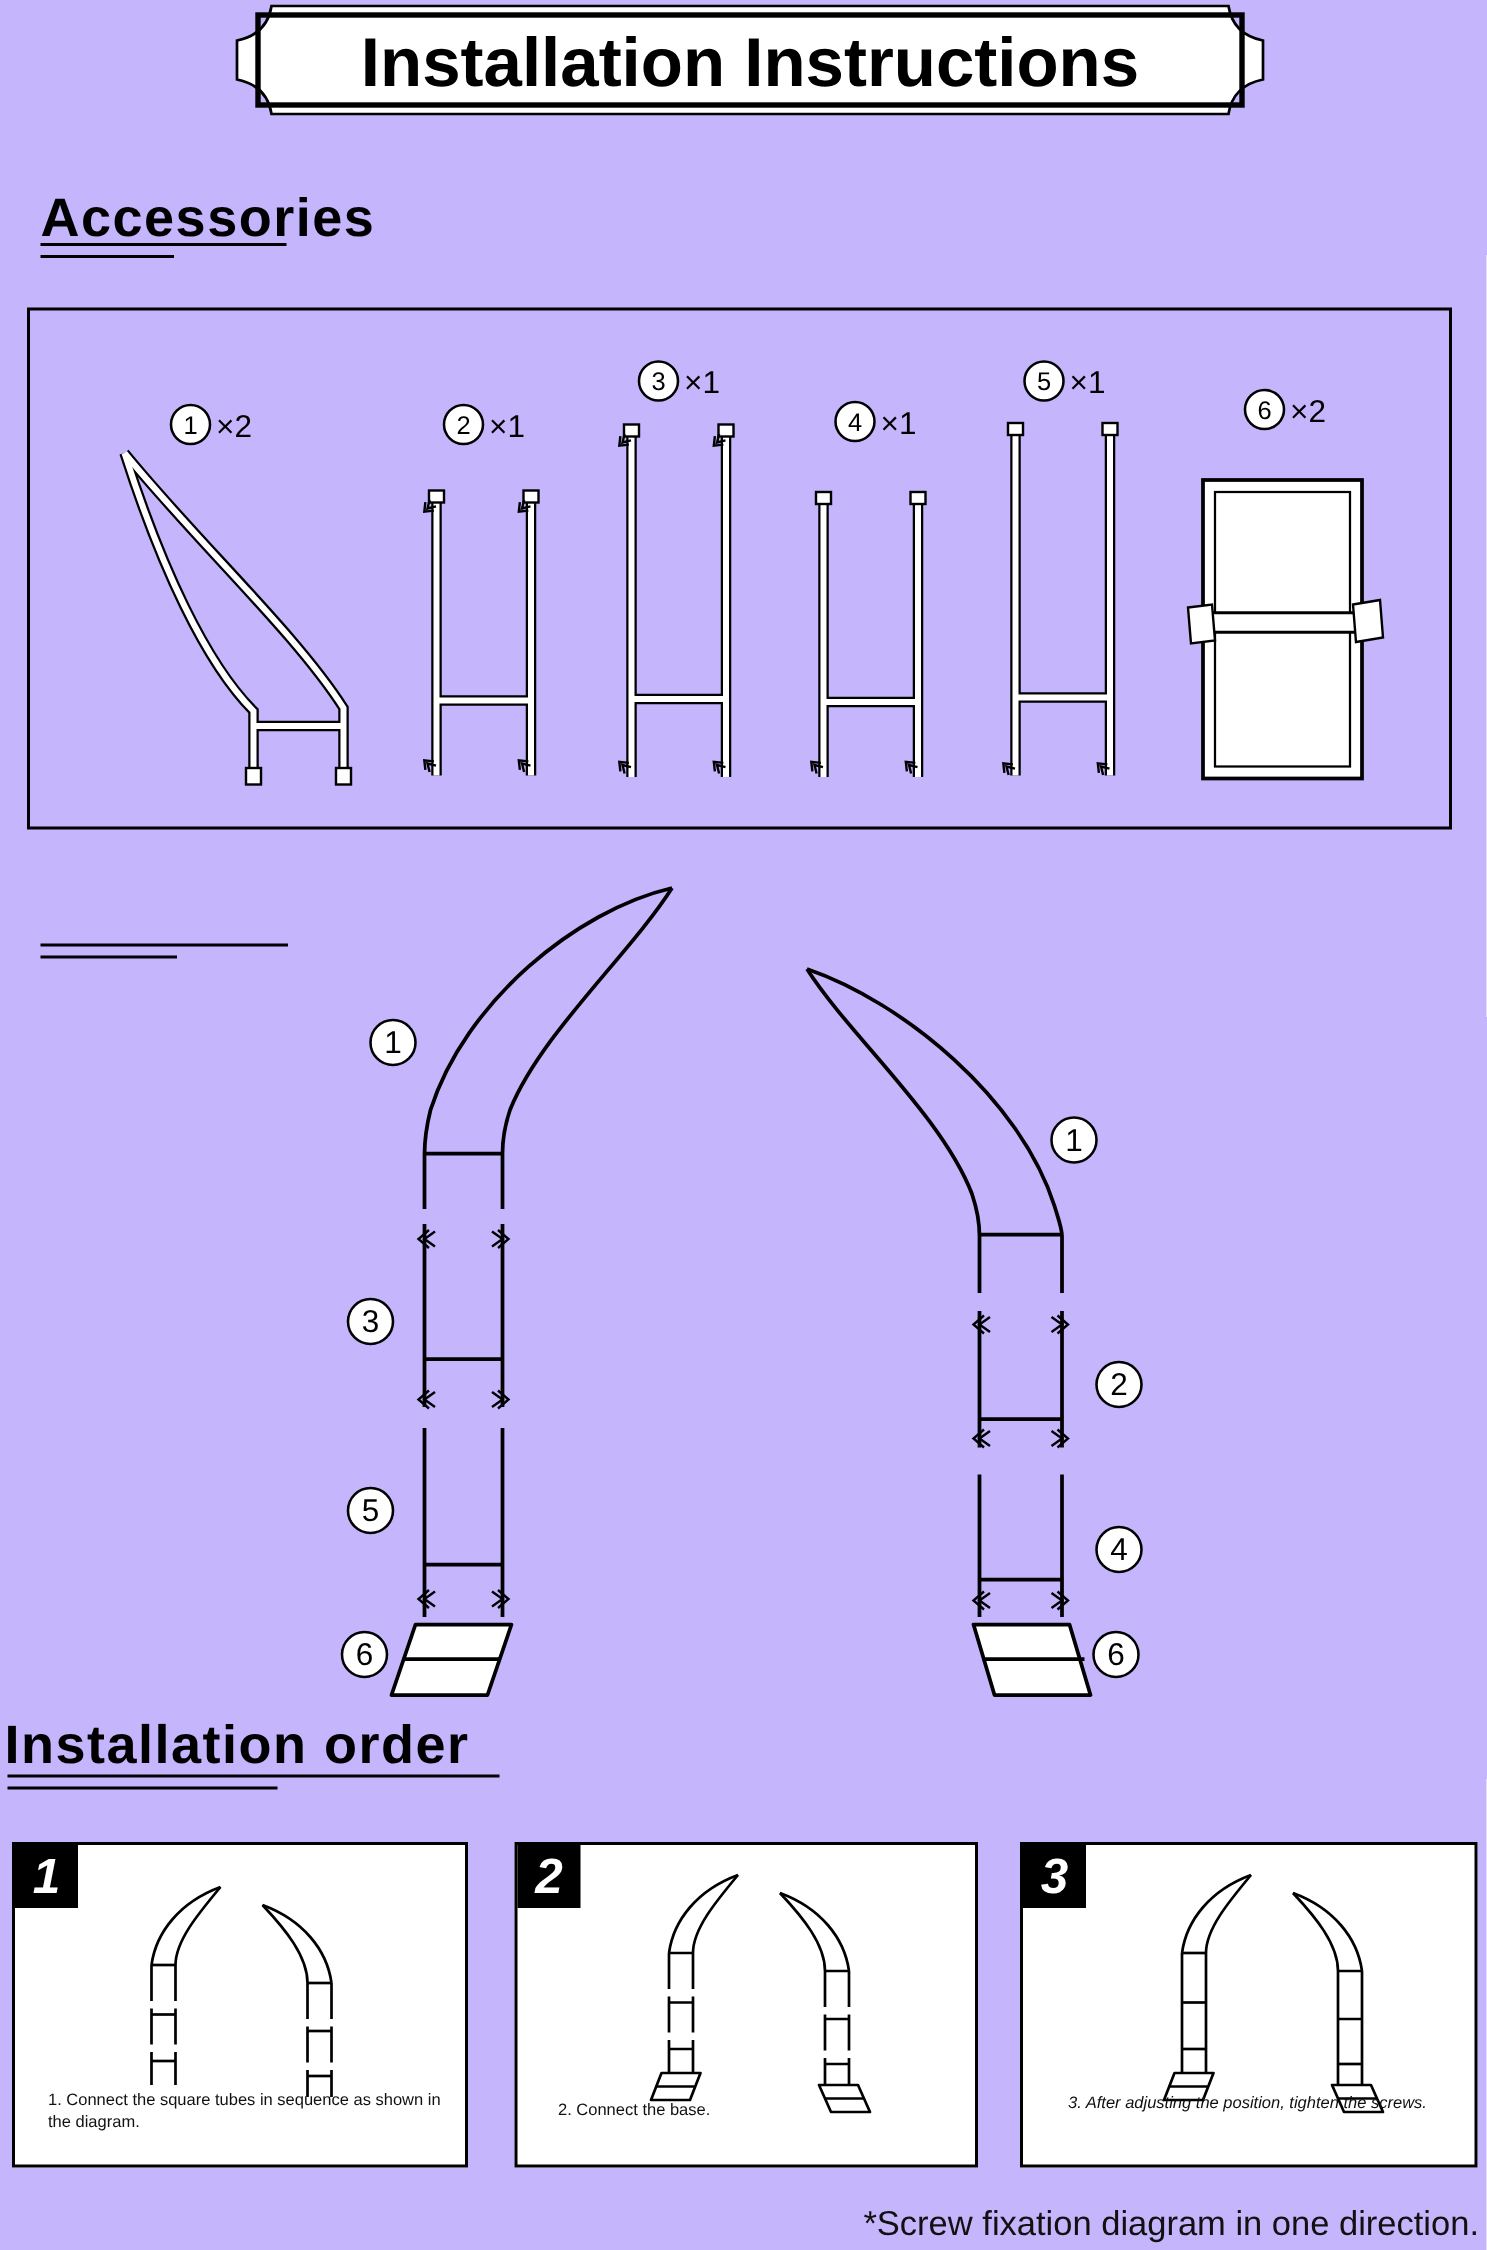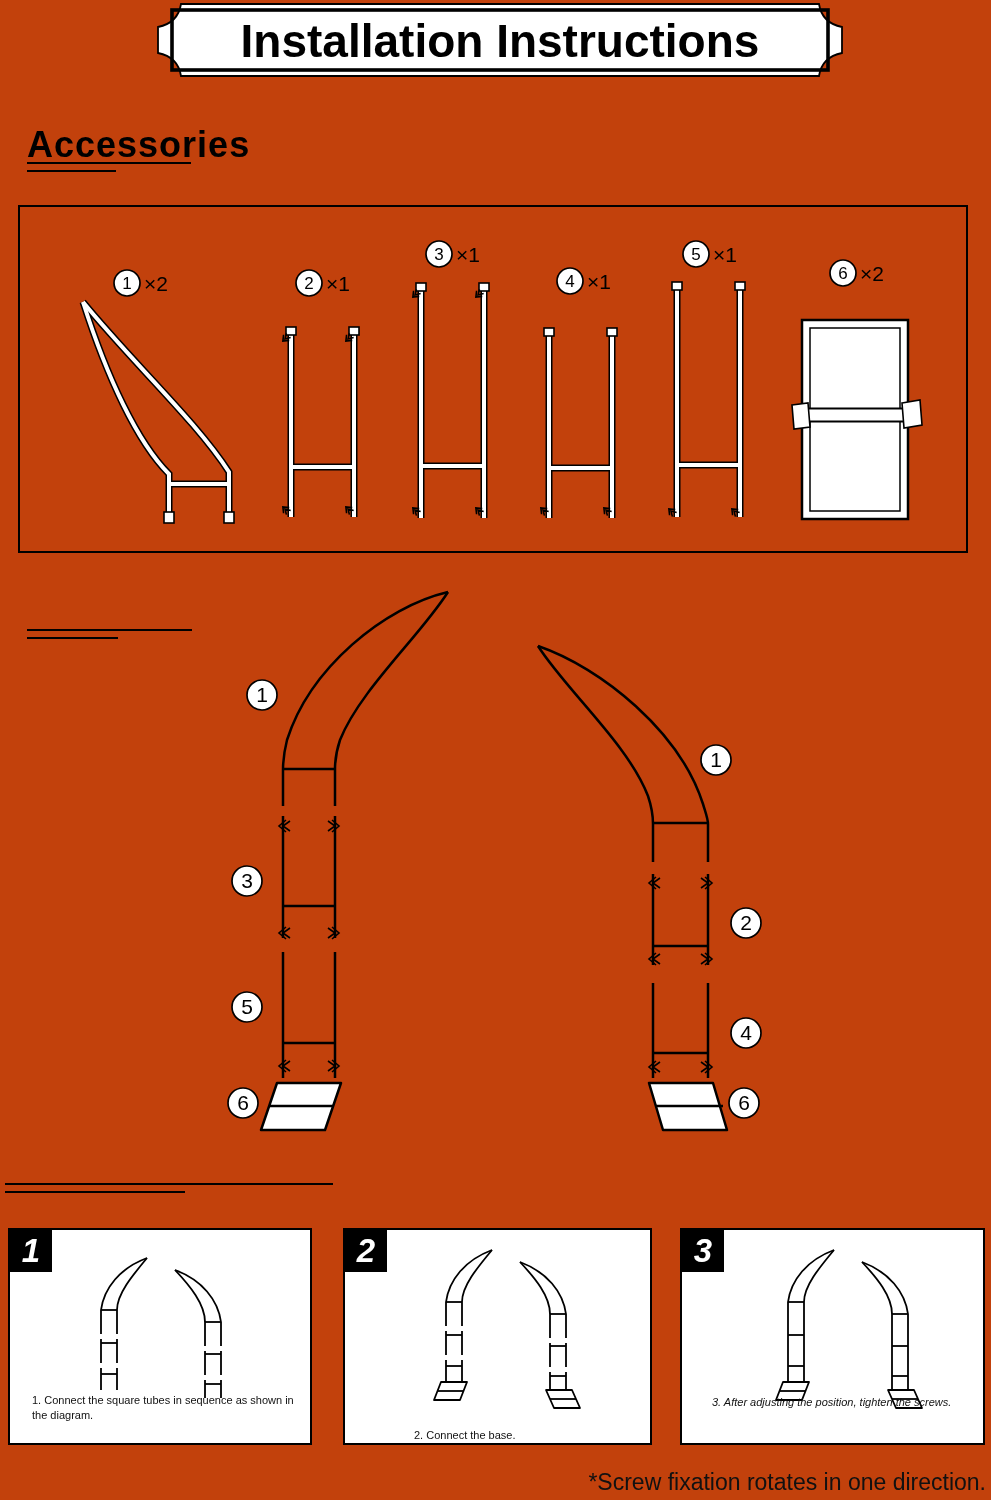--- a/index.html
+++ b/index.html
@@ -1,16 +1,16 @@
 <!DOCTYPE html>
 <html><head>
 <meta charset="utf-8">
 <style>
   html,body{margin:0;padding:0;background:#fff;}
-  .page{position:relative;width:991px;height:1500px;background:#c2410c;overflow:hidden;
+  .page{position:relative;width:991px;height:1500px;background:#c4b5fd;overflow:hidden;
         font-family:"Liberation Sans",sans-serif;color:#000;}
   .abs{position:absolute;}
   
   .h-sec{font-weight:bold;font-size:36px;letter-spacing:1px;color:#000;white-space:nowrap;}
   .rule{position:absolute;background:#000;height:2px;}
   
   .plaque-text{font-weight:bold;}
   
   .tb{stroke:#000;stroke-width:7;fill:none;}
   .tw{stroke:#fff;stroke-width:4;fill:none;}
@@ -250,20 +250,21 @@
         <circle cx="746" cy="338" r="15" class="circ"></circle>
         <text x="746" y="345" text-anchor="middle" class="cnum-l">2</text>
         <circle cx="746" cy="448" r="15" class="circ"></circle>
         <text x="746" y="455" text-anchor="middle" class="cnum-l">4</text>
         <circle cx="744" cy="518" r="15" class="circ"></circle>
         <text x="744" y="525" text-anchor="middle" class="cnum-l">6</text>
       </g>
     </svg>
   </div>
 
+  <div class="abs h-sec" style="left:3px;top:1142px;">Installation order</div>
   <div class="rule" style="left:5px;top:1183px;width:328px;"></div>
   <div class="rule" style="left:5px;top:1191px;width:180px;"></div>
 
   <div class="step-box" style="left:8px;top:1228px;width:304px;height:217px;">
     <div class="step-num">
       <span>1</span>
     </div>
     <svg class="abs" style="left:0;top:0;" width="300" height="190" viewBox="0 0 300 190">
       <g class="mini">
           <use href="#miniCurves"></use>
@@ -277,32 +278,32 @@
     <div class="step-num">
       <span>2</span>
     </div>
     <svg class="abs" style="left:0;top:0;" width="300" height="190" viewBox="0 0 300 190">
       <g class="mini" transform="translate(10,-8)">
         <use href="#miniCurves"></use>
           <use href="#miniLegsDash"></use>
           <use href="#miniBases"></use>
       </g>
     </svg>
-    <div class="caption" style="left:27px;top:198px;width:280px;margin-left:42px;">2. Connect the base.</div>
+    <div class="caption" style="left:27px;top:170px;width:280px;">2. Connect the base.</div>
   </div>
 
   <div class="step-box" style="left:680px;top:1228px;width:305px;height:217px;">
     <div class="step-num">
       <span>3</span>
     </div>
     <svg class="abs" style="left:0;top:0;" width="300" height="190" viewBox="0 0 300 190">
       <g class="mini" transform="translate(15,-8)">
         <use href="#miniCurves"></use>
           <use href="#miniLegsSolid"></use>
           <use href="#miniBases"></use>
       </g>
     </svg>
     <div class="caption" style="left:30px;top:165px;width:252px;font-style:italic;">3. After adjusting the position, tighten the screws.</div>
   </div>
 
-  <div class="footnote" style="right:5px;top:1469px;text-align:right;">*Screw fixation rotates in one direction.</div>
+  <div class="footnote" style="right:5px;top:1469px;text-align:right;">*Screw fixation diagram in one direction.</div>
 
 </div>
 
 </body></html>

